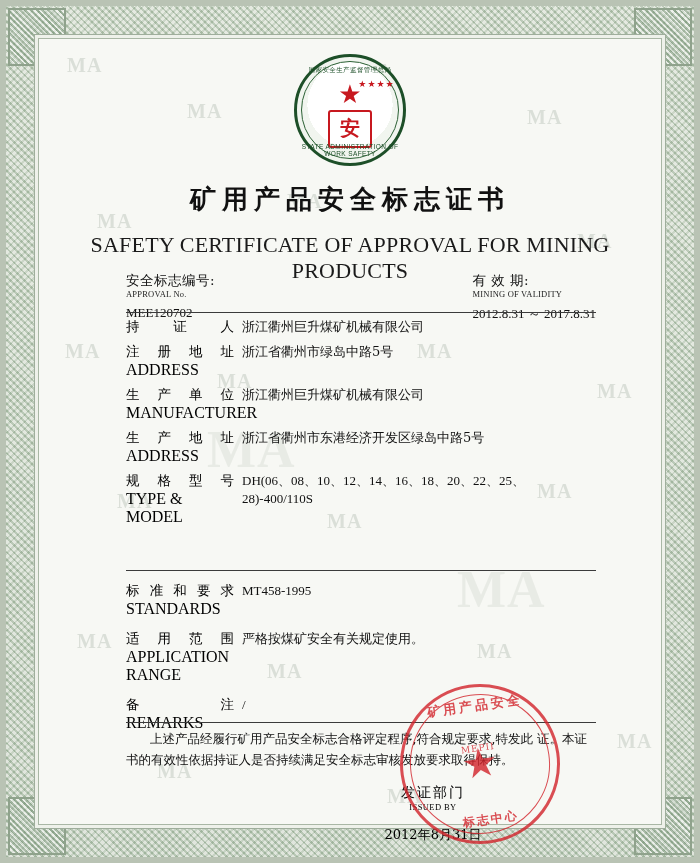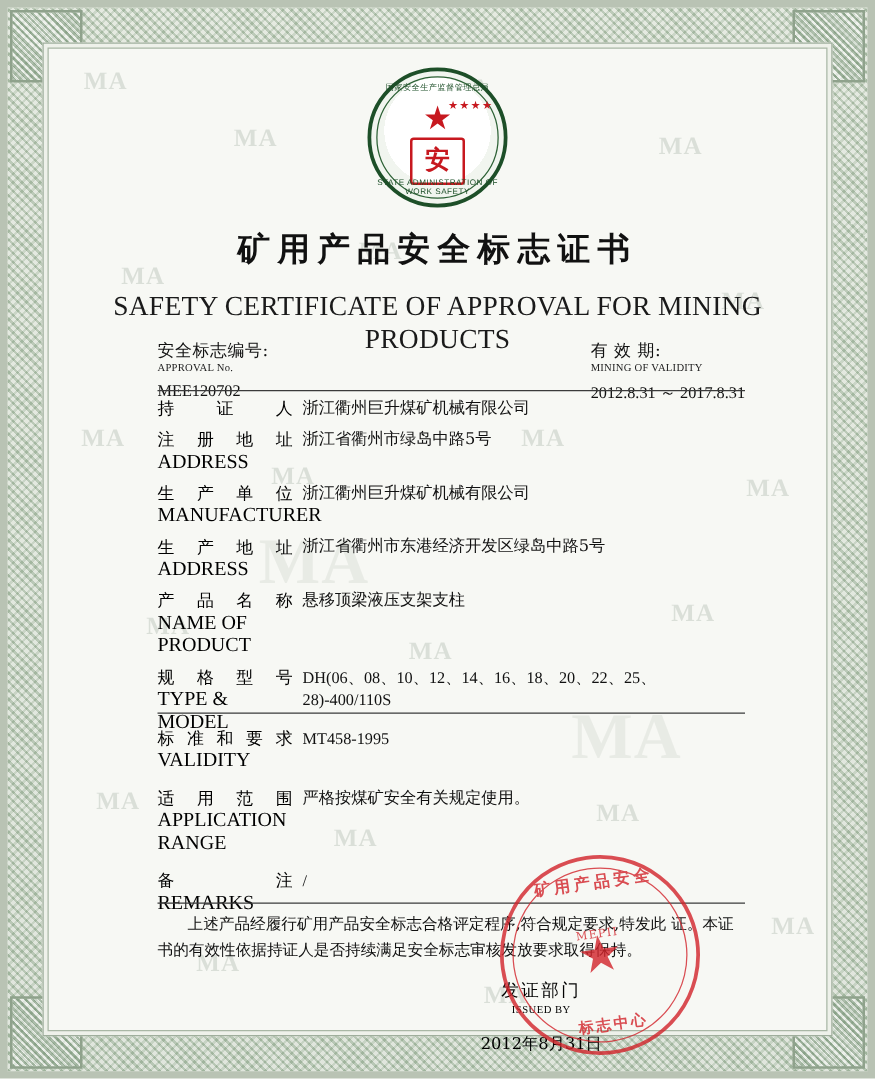--- a/index.html
+++ b/index.html
@@ -447,41 +447,34 @@
       </div>
       <div class="field">
         <div class="label-col">
           <span class="cn">生产地址</span>
           <span class="en">ADDRESS</span>
         </div>
         <div class="value-col">浙江省衢州市东港经济开发区绿岛中路5号</div>
       </div>
       <div class="field">
         <div class="label-col">
-          <span class="cn">产品名称</span>
-          <span class="en">NAME OF PRODUCT</span>
-        </div>
-        <div class="value-col">悬移顶梁液压支架支柱</div>
-      </div>
-      <div class="field">
-        <div class="label-col">
           <span class="cn">规格型号</span>
           <span class="en">TYPE &amp; MODEL</span>
         </div>
         <div class="value-col latin">DH(06、08、10、12、14、16、18、20、22、25、28)-400/110S</div>
       </div>
     </div>
 
     <div class="rule" style="top:526px;"></div>
 
     <div class="fields" style="top:538px;">
       <div class="field" style="margin-bottom:12px;">
         <div class="label-col">
           <span class="cn">标准和要求</span>
-          <span class="en">VALIDITY</span>
+          <span class="en">STANDARDS</span>
         </div>
         <div class="value-col latin">MT458-1995</div>
       </div>
       <div class="field" style="margin-bottom:12px;">
         <div class="label-col">
           <span class="cn">适用范围</span>
           <span class="en">APPLICATION RANGE</span>
         </div>
         <div class="value-col">严格按煤矿安全有关规定使用。</div>
       </div>

